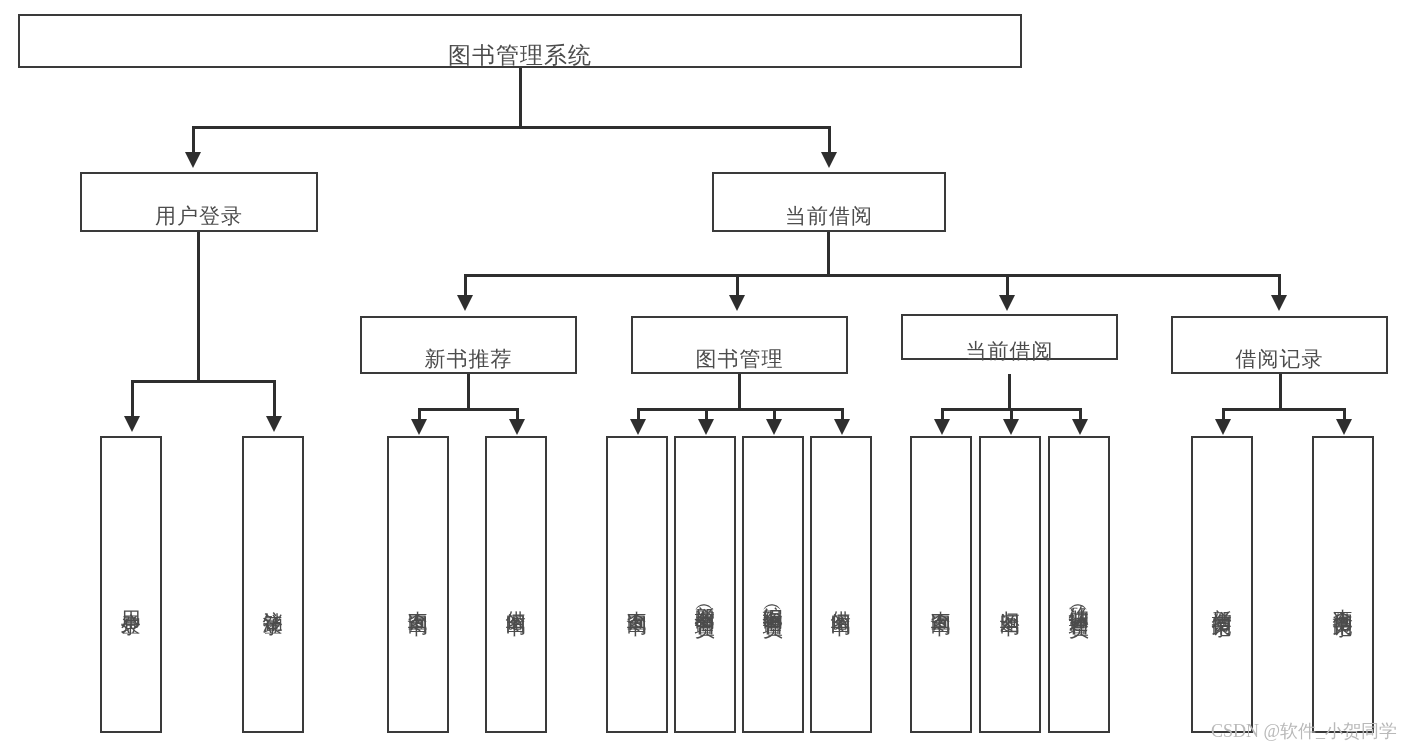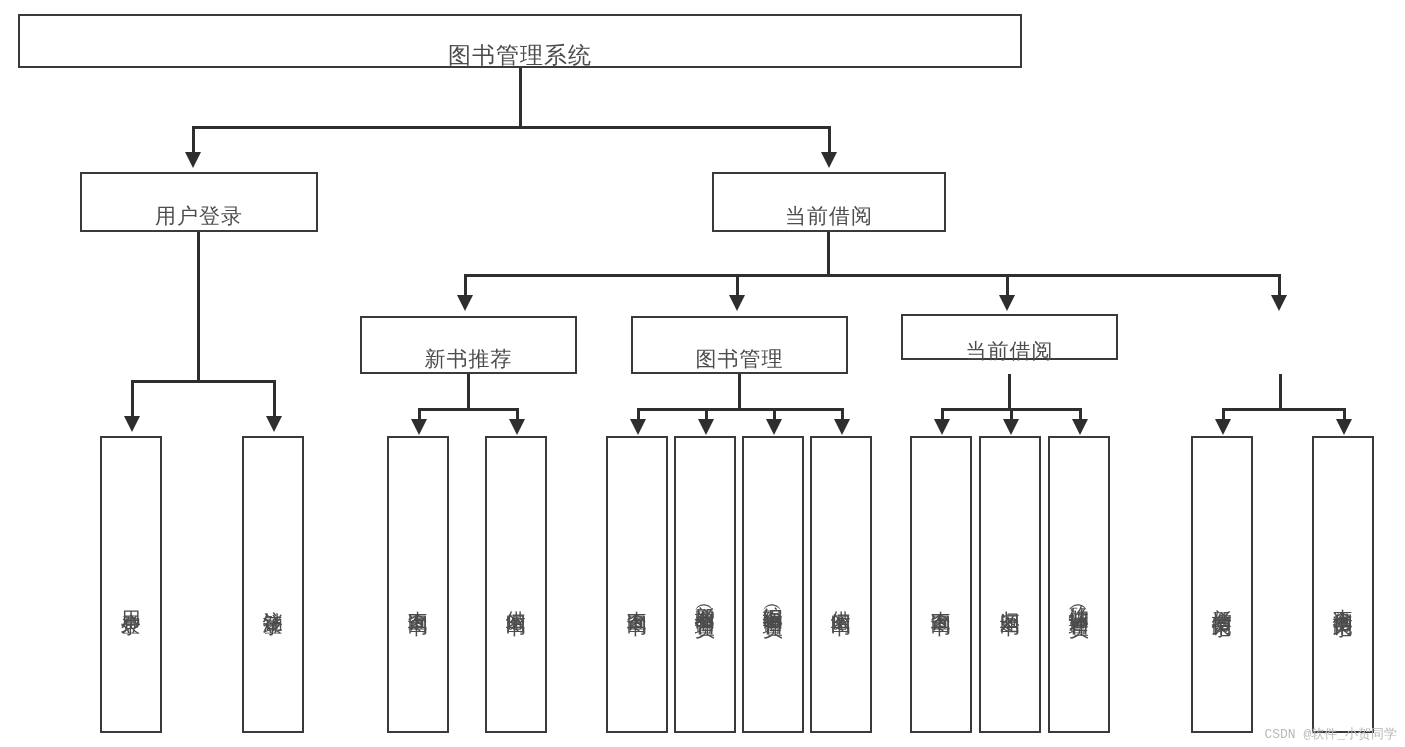--- a/index.html
+++ b/index.html
@@ -71,23 +71,23 @@
     height: 0;
     border-left: 8px solid transparent;
     border-right: 8px solid transparent;
     border-top: 16px solid #2e2e2e;
   }
   
   #watermark {
     position: absolute;
     right: 8px;
     bottom: 4px;
-    font-size: 13px;
+    font-size: 18px;
     color: #b9b9b9;
-    font-family: Liberation Mono, monospace;
+    font-family: Liberation Serif, serif;
     white-space: nowrap;
     pointer-events: none;
   }
 </style>
 </head>
 <body>
 
 <div id="canvas">
 
   <div class="node root" style="left:18px; top:14px; width:1004px; height:54px;">
@@ -132,20 +132,23 @@
 
   <div class="node branch" style="left:360px; top:316px; width:217px; height:58px;">
     <span class="label">新书推荐</span>
   </div>
   <div class="node branch" style="left:631px; top:316px; width:217px; height:58px;">
     <span class="label">图书管理</span>
   </div>
   <div class="node branch" style="left:901px; top:314px; width:217px; height:46px;">
     <span class="label">当前借阅</span>
   </div>
+  <div class="node branch" style="left:1171px; top:316px; width:217px; height:58px;">
+    <span class="label">借阅记录</span>
+  </div>
 
   <div class="vline" style="left:467px; top:374px; height:34px;"></div>
   <div class="hline" style="left:418px; top:408px; width:101px;"></div>
   <div class="vline" style="left:418px; top:408px; height:14px;"></div>
   <div class="arrow" style="left:411px; top:419px;"></div>
   <div class="vline" style="left:516px; top:408px; height:14px;"></div>
   <div class="arrow" style="left:509px; top:419px;"></div>
 
   <div class="vline" style="left:738px; top:374px; height:34px;"></div>
   <div class="hline" style="left:637px; top:408px; width:206px;"></div>

